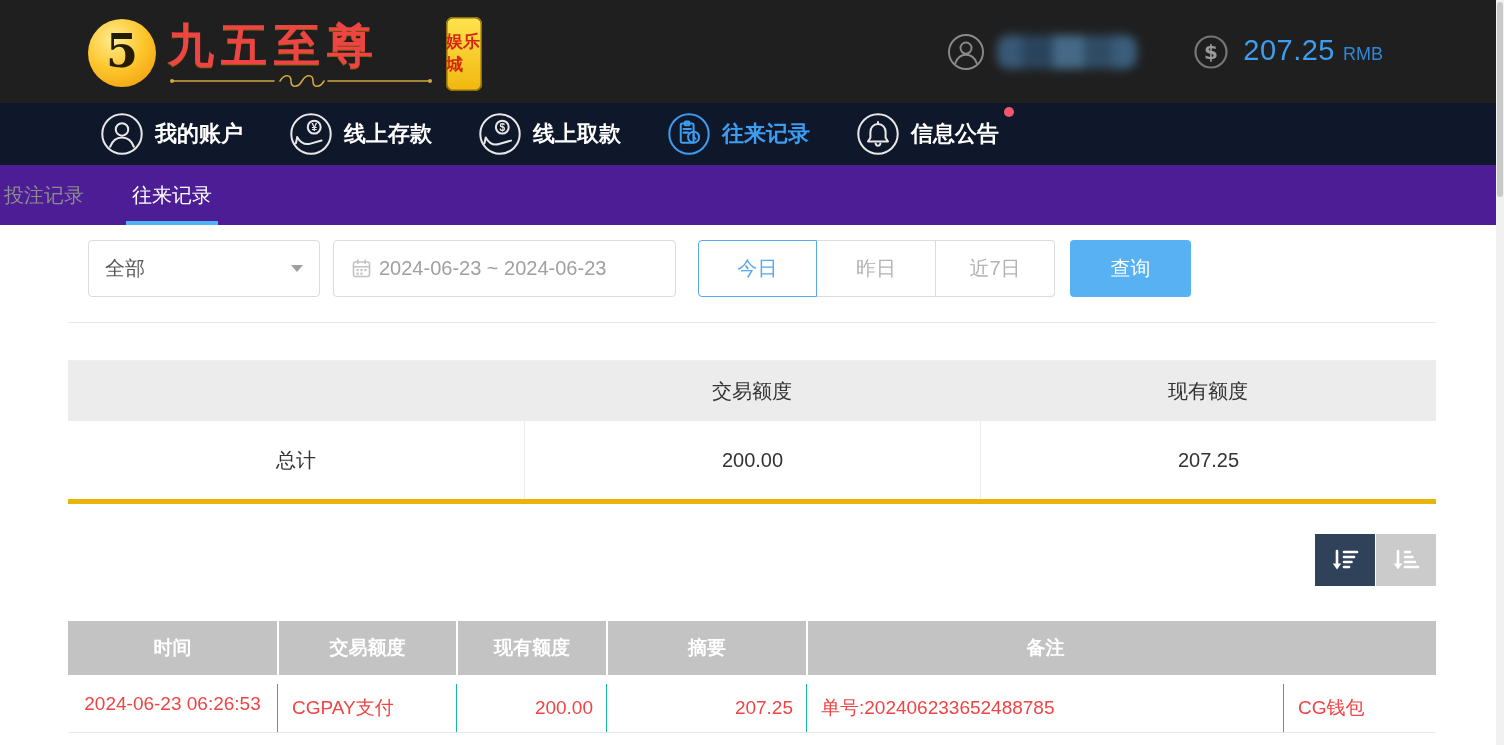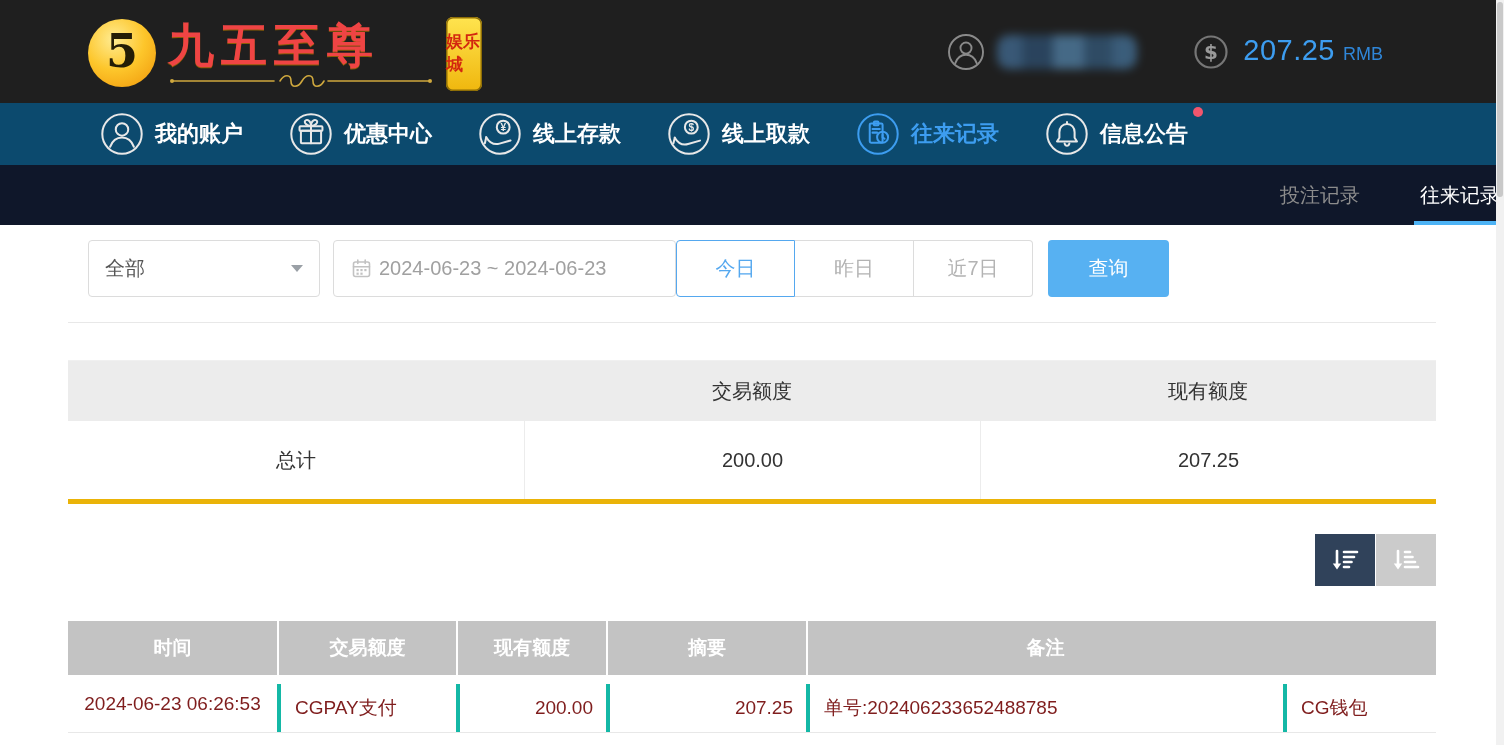--- a/index.html
+++ b/index.html
@@ -34,42 +34,42 @@
     width:140px; height:34px; border-radius:12px; filter:blur(5px);
     background:
       linear-gradient(90deg, #3c5f80 0 18%, #2c4864 18% 40%, #4a7292 40% 62%, #31506c 62% 82%, #3e6484 82% 100%);
     opacity:.9;
   }
   .balance-chip { display:flex; align-items:baseline; gap:4px; }
   .balance-chip .coin-wrap { align-self:center; margin-right:10px; display:flex; }
   .balance-amount { color:#3d9df0; font-size:29px; letter-spacing:.5px; }
   .balance-currency { color:#2f86d8; font-size:18px; margin-left:4px; }
   
-  .navbar { height:62px; background:#0c4a6e; display:flex; align-items:center; padding-left:100px; gap:46px; }
+  .navbar { height:62px; background:#0f172a; display:flex; align-items:center; padding-left:100px; gap:46px; }
   .nav-item { display:flex; align-items:center; gap:11px; color:#fff; font-size:22px; font-weight:bold;
     position:relative; cursor:pointer; white-space:nowrap; }
   .nav-item svg { width:44px; height:44px; flex:none; }
   .nav-item .stroke { stroke:#e8e8e8; stroke-width:2.2; fill:none; stroke-linecap:round; stroke-linejoin:round; }
   .nav-item .glyph { fill:#e8e8e8; font-size:11px; font-weight:bold; }
   .nav-item.active { color:#3d9df0; }
   .nav-item.active .stroke { stroke:#3d9df0; }
   .nav-dot { position:absolute; top:-5px; right:-15px; width:10px; height:10px; border-radius:50%; background:#f2566d; }
   
-  .tabrow { height:60px; background:#0f172a; display:flex; justify-content:flex-end; align-items:stretch; gap:52px; }
+  .tabrow { height:60px; background:#4c1d95; display:flex; justify-content:flex-start; align-items:stretch; gap:40px; }
   .tab { color:#8c8c8c; font-size:20px; display:flex; align-items:center; position:relative; padding:0 4px; cursor:pointer; }
   .tab.active { color:#fff; }
   .tab.active::after { content:""; position:absolute; left:-2px; right:-2px; bottom:0; height:4px; background:#4db3f5; }
   
   .filters { margin:15px 68px 0; display:flex; align-items:center;padding-left:20px; }
   .select-box { width:232px; height:57px; border:1px solid #dcdcdc; border-radius:4px; display:flex;
     align-items:center; justify-content:space-between; padding:0 16px; color:#555; font-size:20px; cursor:pointer; background:#fff; }
   .caret { width:0; height:0; border-left:6px solid transparent; border-right:6px solid transparent; border-top:7px solid #9aa0a6; }
   .date-box { margin-left:13px; width:343px; height:57px; border:1px solid #dcdcdc; border-radius:4px;
     display:flex; align-items:center; gap:7px; padding:0 17px; color:#a0a0a0; font-size:20px; cursor:pointer; background:#fff; }
-  .quick-group { margin-left:0; display:flex; }
+  .quick-group { margin-left:22px; display:flex; }
   .quick { width:119px; height:57px; display:flex; align-items:center; justify-content:center;
     font-size:20px; color:#b3b3b3; border:1px solid #dcdcdc; background:#fff; cursor:pointer; }
   .quick.today { color:#55a8ef; border-color:#55a8ef; border-radius:4px 0 0 4px; }
   .quick.mid   { border-left:none; }
   .quick.last  { border-left:none; border-radius:0 4px 4px 0; }
   .search-btn { margin-left:15px; width:121px; height:57px; background:#57b1f2; color:#fff;
     font-size:20px; border:none; border-radius:4px; cursor:pointer; font-family:inherit; }
   .divider { margin:25px 68px 0; height:1px; background:#e8e8e8; }
   
   .summary { margin:37px 68px 0; border-top:1px solid #f0f0f0; }
@@ -83,23 +83,23 @@
   .sort-bar { margin:30px 68px 0; display:flex; justify-content:flex-end; }
   .sort-btn { width:60px; height:52px; display:flex; align-items:center; justify-content:center; cursor:pointer; border:none; }
   .sort-btn.desc { background:#30425a; }
   .sort-btn.asc  { background:#cbcbcb; margin-left:1px; }
   
   .records { margin:35px 68px 0; }
   .records-header, .records-row { display:grid; grid-template-columns:209px 179px 150px 200px 477px 130px; }
   .records-header { background:#c3c3c3; height:54px; }
   .records-header div { display:flex; align-items:center; justify-content:center; color:#fff; font-weight:bold; font-size:19px; }
   .records-header div + div { border-left:2px solid #fff; }
-  .records-row { height:58px; background:#fff; border-bottom:1px solid #e8e8e8; font-size:19px; color:#7f1d1d; }
+  .records-row { height:58px; background:#fff; border-bottom:1px solid #e8e8e8; font-size:19px; color:#ef4444; }
   .records-row div { display:flex; align-items:center; }
-  .records-row div + div { border-left:4px solid #14b8a6;margin-top:9px; }
+  .records-row div + div { border-left:1px solid #14b8a6;margin-top:9px; }
   .cell-c { justify-content:center; }
   .cell-l { justify-content:flex-start; padding-left:14px; }
   .cell-r { justify-content:flex-end; padding-right:13px; }
   
   .scrollbar { position:absolute; top:0; right:0; width:8px; height:745px; background:#f1f1f1; }
   .scroll-thumb { position:absolute; top:2px; right:1px; width:6px; height:195px; border-radius:3px; background:#c9c9c9; }
   .icon-stroke { fill:none; stroke-linecap:round; stroke-linejoin:round; }
 </style>
 </head>
 <body>
@@ -153,33 +153,20 @@
 <nav class="navbar">
   <div class="nav-item">
     <svg viewBox="0 0 48 48">
       <g class="stroke">
           <circle cx="24" cy="24" r="21.5"></circle>
           <circle cx="24" cy="19" r="6.8"></circle>
       <path d="M11 38c2.5-7 7.8-10.3 13-10.3S34.5 31 37 38"></path>
         </g>
     </svg>
     <span>我的账户</span>
-  </div>
-  <div class="nav-item">
-    <svg viewBox="0 0 48 48">
-      <g class="stroke">
-          <circle cx="24" cy="24" r="21.5"></circle>
-      <rect x="13" y="20.5" width="22" height="13.5" rx="1"></rect>
-      <rect x="11.5" y="15.5" width="25" height="5" rx="1"></rect>
-      <line x1="24" y1="15.5" x2="24" y2="34"></line>
-      <path d="M24 15.5c-6.5-1-8.5-5.5-5.2-6.6 2.6-.9 5.7 2.6 5.2 6.6z"></path>
-      <path d="M24 15.5c6.5-1 8.5-5.5 5.2-6.6-2.6-.9-5.7 2.6-5.2 6.6z"></path>
-        </g>
-    </svg>
-    <span>优惠中心</span>
   </div>
   <div class="nav-item">
     <svg viewBox="0 0 48 48">
       <g class="stroke">
           <circle cx="24" cy="24" r="21.5"></circle>
       <circle cx="27.5" cy="16.5" r="7"></circle>
       <path d="M9 27.5c3.5 6 9 8.5 14.5 7l12-3.5"></path>
       <path d="M9 27.5l-1.5 6.5"></path>
         </g>
       <text x="27.5" y="20.5" text-anchor="middle" class="glyph">¥</text>

